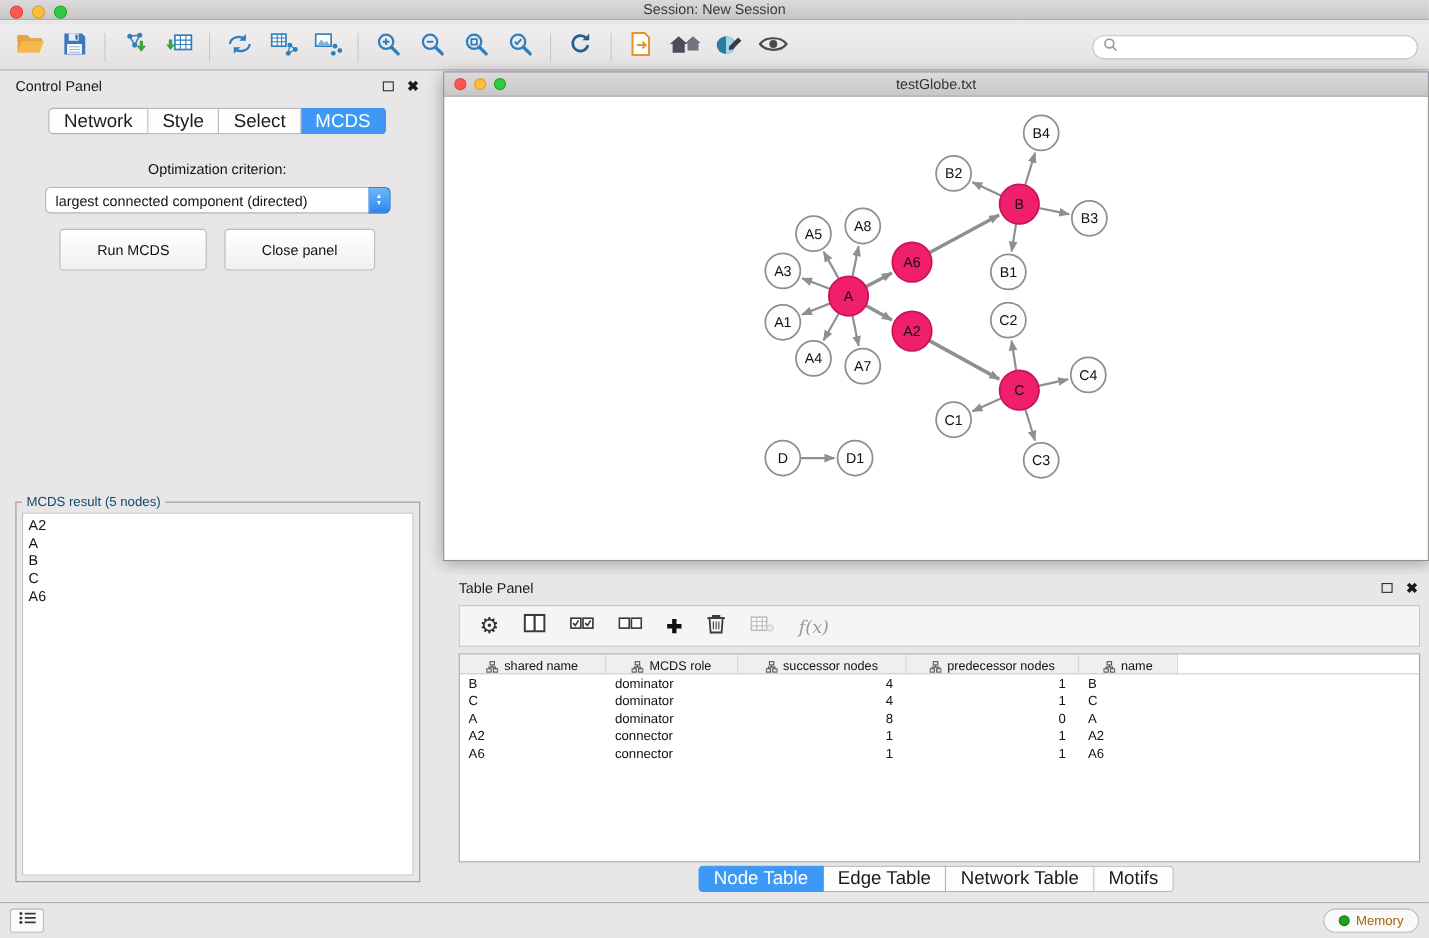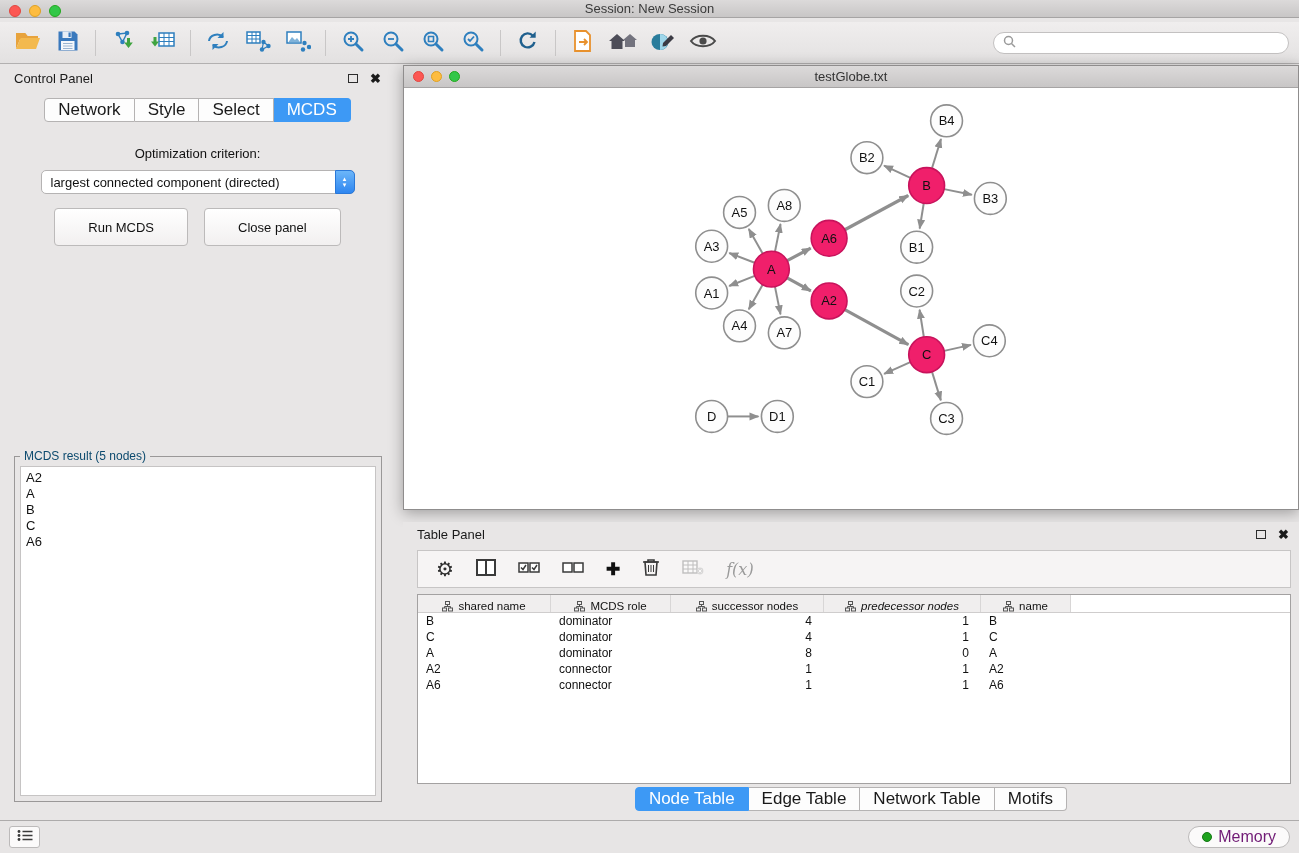--- a/index.html
+++ b/index.html
@@ -69,21 +69,21 @@
   .th{display:flex;align-items:flex-end;justify-content:center;gap:5px;font-size:11.5px;color:#111;border-right:1px solid #d8d6d6;cursor:pointer;flex:0 0 auto}
   .th-filler{flex:1;background:#fff}
   .trow{display:flex;height:16px;font-size:12px;align-items:center;color:#111;cursor:default}
   .td{padding:0 8px;white-space:nowrap;overflow:hidden;flex:0 0 auto}
   .td.num{text-align:right;padding-right:12px}
   .tp-tabs{position:absolute;left:0;right:0;bottom:7px;display:flex;justify-content:center}
 
   
   .statusbar{position:absolute;left:0;top:820px;width:1299px;height:33px;background:#e7e5e5;border-top:1px solid #adabab;display:flex;align-items:center;padding:0 9px}
   .sb-left-btn{width:31px;height:22px;background:#fbfafa;border:1px solid #bcbaba;border-radius:3px;display:flex;align-items:center;justify-content:center;cursor:pointer}
-  .memory-btn{margin-left:auto;height:22px;padding:0 13px;background:#fbfafa;border:1px solid #bcbaba;border-radius:11px;display:flex;align-items:center;gap:6px;font-size:16px;color:#701a75;cursor:pointer}
+  .memory-btn{margin-left:auto;height:22px;padding:0 13px;background:#fbfafa;border:1px solid #bcbaba;border-radius:11px;display:flex;align-items:center;gap:6px;font-size:12px;color:#a16207;cursor:pointer}
   .memory-dot{width:10px;height:10px;border-radius:50%;background:var(--green);border:1px solid #157815}
 </style>
 </head>
 <body>
 
 <div class="app">
 
   <div class="titlebar">
     <div class="traffic">
       <span class="tl red"></span>
@@ -461,21 +461,21 @@
           </div>
           <div class="th" style="width: 153px;">
             <svg width="11" height="11" viewBox="0 0 11 11">
               <rect x="3.5" y="0.5" width="4" height="3" fill="none" stroke="#555"></rect>
               <rect x="0.5" y="7" width="4" height="3" fill="none" stroke="#555"></rect>
               <rect x="6.5" y="7" width="4" height="3" fill="none" stroke="#555"></rect>
               <path d="M5.5 3.5v2M2.5 7V5.5h6V7" stroke="#555" fill="none"></path>
             </svg>
             <span>successor nodes</span>
           </div>
-          <div class="th" style="width: 157px; font-style: italic;">
+          <div class="th" style="width: 157px;">
             <svg width="11" height="11" viewBox="0 0 11 11">
               <rect x="3.5" y="0.5" width="4" height="3" fill="none" stroke="#555"></rect>
               <rect x="0.5" y="7" width="4" height="3" fill="none" stroke="#555"></rect>
               <rect x="6.5" y="7" width="4" height="3" fill="none" stroke="#555"></rect>
               <path d="M5.5 3.5v2M2.5 7V5.5h6V7" stroke="#555" fill="none"></path>
             </svg>
             <span>predecessor nodes</span>
           </div>
           <div class="th" style="width: 90px;">
             <svg width="11" height="11" viewBox="0 0 11 11">

